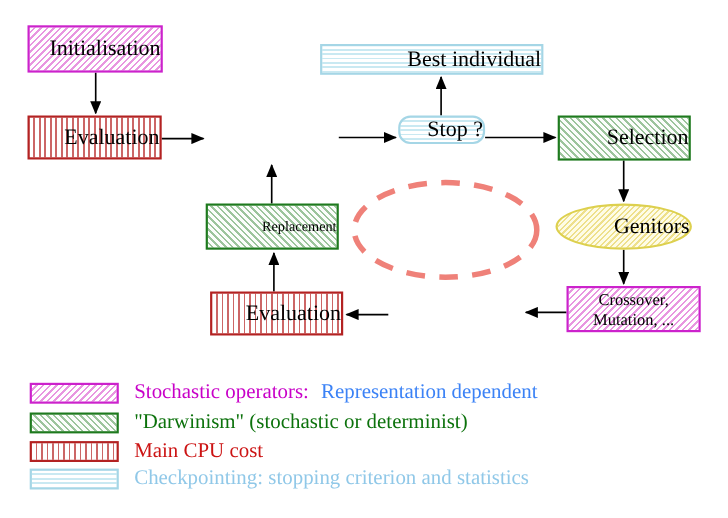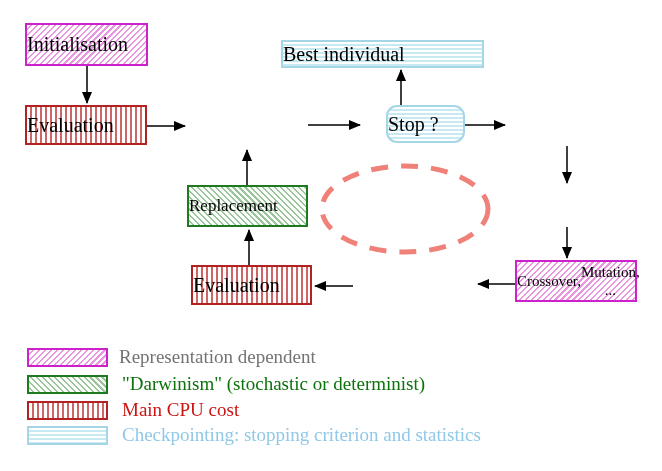--- a/index.html
+++ b/index.html
@@ -2,21 +2,21 @@
 <html><head>
 <meta charset="utf-8">
 <style>
   html,body{margin:0;padding:0;background:#ffffff;}
   #canvas{
     position:relative;width:662px;height:471px;background:#ffffff;overflow:hidden;
     font-family:"Liberation Serif","DejaVu Serif",serif;
   }
   #arrows{position:absolute;left:0;top:0;width:662px;height:471px;}
   .node{
-    position:absolute;display:flex;align-items:center;justify-content:flex-start;
+    position:absolute;display:flex;align-items:center;justify-content:flex-end;
     text-align:center;color:#000;font-size:20px;box-sizing:border-box;line-height:1.05;
   }
   
   .h-magenta{background:repeating-linear-gradient(135deg,#ffffff 0px,#ffffff 2.6px,#e896e0 2.6px,#e896e0 4.2px);border:2px solid #cc22cc;}
   .h-green{background:repeating-linear-gradient(45deg,#fbfdfb 0px,#fbfdfb 2.6px,#9cc49c 2.6px,#9cc49c 4.2px);border:2px solid #1e7a1e;}
   .h-red{background:repeating-linear-gradient(90deg,#ffffff 0px,#ffffff 3.4px,#cc6666 3.4px,#cc6666 5px);border:2px solid #b32222;}
   .h-cyan{background:repeating-linear-gradient(180deg,#ffffff 0px,#ffffff 2.4px,#c9e9f2 2.4px,#c9e9f2 4px);border:2px solid #a5d6e6;}
   .h-yellow{background:#fefce6 repeating-linear-gradient(135deg,#fefce6 0px,#fefce6 2.2px,#eee08c 2.2px,#eee08c 3.6px);border:2px solid #ddd04e;}
   .ellipse{border-radius:50%;}
   .rounded{border-radius:11px;}
@@ -55,48 +55,55 @@
 
   <div class="node h-magenta" style="left:25px;top:23px;width:123px;height:43px;">
     <span>Initialisation</span>
   </div>
 
   <div class="node h-red" style="left:25px;top:105px;width:122px;height:40px;">
     <span>Evaluation</span>
   </div>
 
 
-  <div class="node h-cyan" style="left:281px;top:40px;width:203px;height:28px;">
+  <div class="node h-cyan" style="left:291px;top:40px;width:203px;height:28px;">
     <span>Best individual</span>
   </div>
 
-  <div class="node h-cyan rounded" style="left:362px;top:105px;width:79px;height:38px;margin-left:24px;">
+  <div class="node h-cyan rounded" style="left:362px;top:105px;width:79px;height:26px;">
     <span>Stop ?</span>
   </div>
 
+  <div class="node h-green" style="left:507px;top:105px;width:121px;height:41px;">
+    <span>Selection</span>
+  </div>
+
+  <div class="node h-yellow ellipse" style="left:505px;top:185px;width:124px;height:42px;">
+    <span>Genitors</span>
+  </div>
 
 
-
-  <div class="node h-green" style="left:187px;top:185px;width:121px;height:42px;font-size:17px;">
+  <div class="node h-green" style="left:187px;top:185px;width:121px;height:42px;font-size:13px;">
     <span>Replacement</span>
   </div>
 
-  <div class="node h-magenta" style="left:515px;top:260px;width:122px;height:42px;font-size:15px;flex-direction:row;line-height:18px;">
+  <div class="node h-magenta" style="left:515px;top:260px;width:122px;height:42px;font-size:15px;flex-direction:column;line-height:18px;">
     <span>Crossover,</span>
     <span>Mutation, ...</span>
   </div>
 
   <div class="node h-red" style="left:191px;top:265px;width:121px;height:40px;">
     <span>Evaluation</span>
   </div>
 
 
   <div class="legend-row" style="top:347px;">
     <span class="swatch h-magenta"></span>
-    <span class="legend-text legend-text2" style="color:#737373;">Representation dependent</span>
+    <span class="legend-text" style="color:#c800c8;">Stochastic operators:</span>
+    <span class="legend-text legend-text2" style="color:#3b82f6;">Representation dependent</span>
   </div>
 
   <div class="legend-row" style="top:374px;">
     <span class="swatch h-green"></span>
     <span class="legend-text" style="color:#0c720c;">"Darwinism" (stochastic or determinist)</span>
   </div>
 
   <div class="legend-row" style="top:425px;">
     <span class="swatch h-cyan"></span>
     <span class="legend-text" style="color:#90c8e8;">Checkpointing: stopping criterion and statistics</span>

